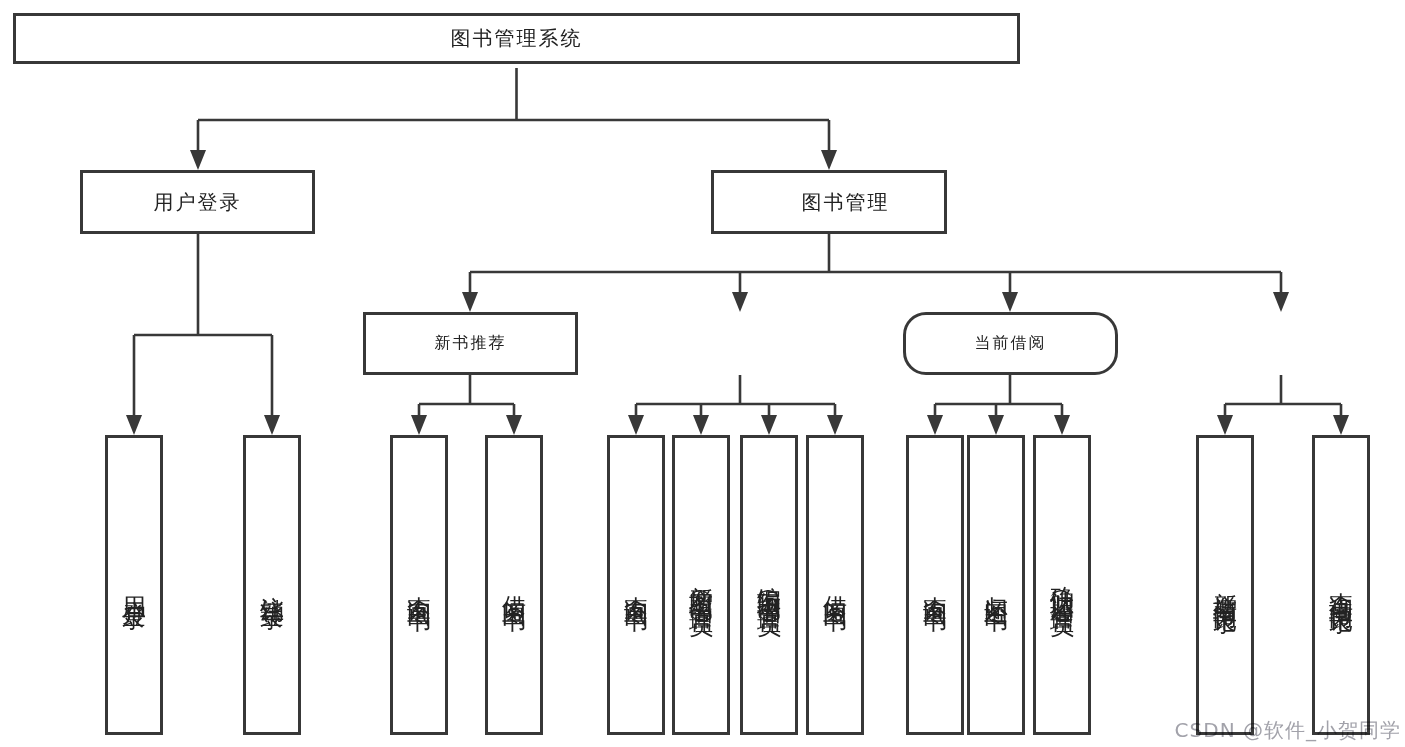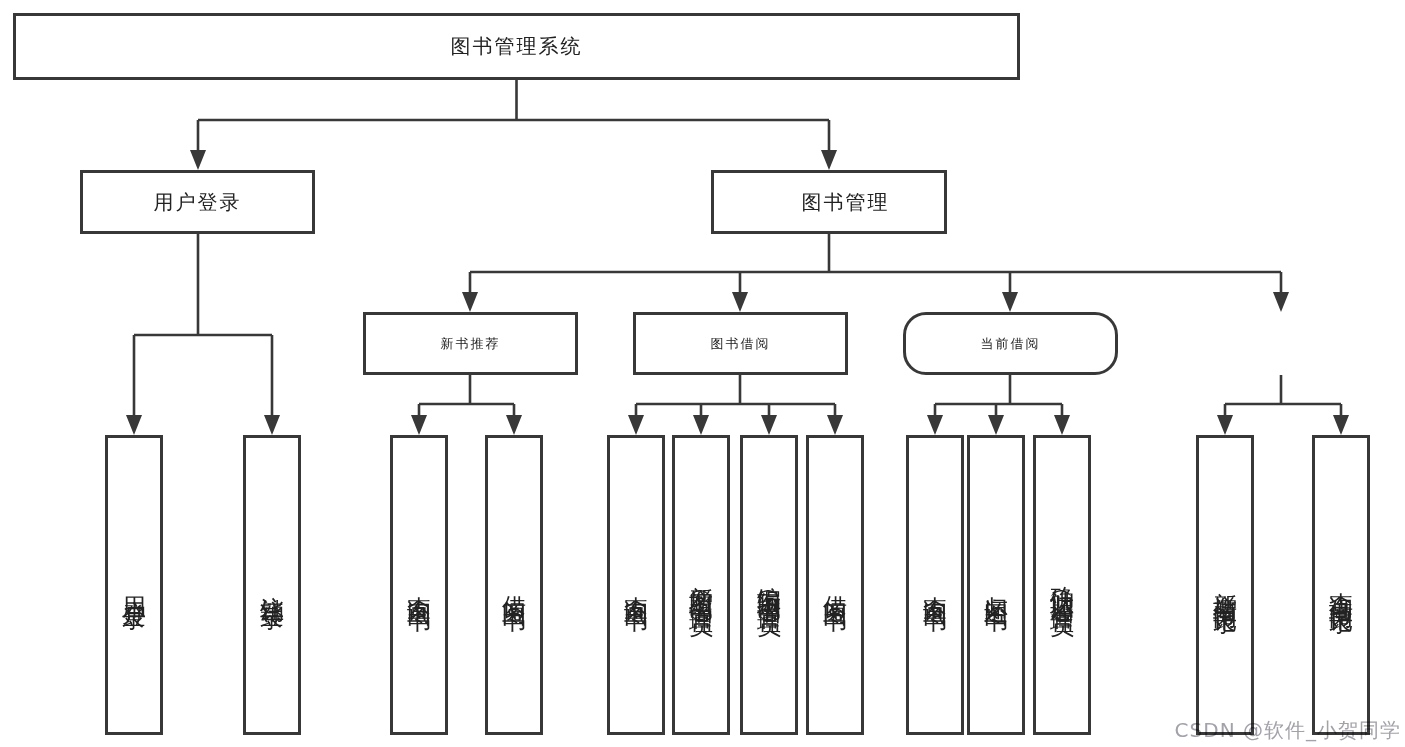--- a/index.html
+++ b/index.html
@@ -30,25 +30,25 @@
     position: absolute;
     box-sizing: border-box;
     border: 3px solid var(--line);
     background: var(--background);
     display: flex;
     align-items: center;
     justify-content: center;
     text-align: center;
     letter-spacing: 2px;
   }
-  .root   { left: 13px;  top: 13px;  width: 1007px; height: 67px; font-size: 20px; }
+  .root   { left: 13px;  top: 13px;  width: 1007px; height: 51px; font-size: 20px; }
   .lvl2   { top: 170px; height: 64px; font-size: 20px; }
   .n-user-login { left: 80px;  width: 235px; }
   .n-book-mgmt  { left: 711px; width: 236px; padding-left: 33px; }
-  .lvl3   { top: 312px; height: 63px; width: 215px; font-size: 13px; }
+  .lvl3   { top: 312px; height: 63px; width: 215px; font-size: 16px; }
   .n-new-book-rec   { left: 363px; }
   .n-book-borrow    { left: 633px; }
   .n-current-borrow { left: 903px; border-radius: 23px; }
   .n-borrow-records { left: 1173px; }
   .leaf   { top: 435px; height: 300px; width: 58px; font-size: 24px; }
   .leaf span {
     writing-mode: vertical-rl;
     letter-spacing: 4px;
     line-height: 1.0;
     max-height: 292px;
@@ -133,23 +133,20 @@
   <div class="node lvl2 n-user-login">
     <span>用户登录</span>
   </div>
   <div class="node lvl2 n-book-mgmt">
     <span>图书管理</span>
   </div>
 
   <div class="node lvl3 n-new-book-rec">
     <span>新书推荐</span>
   </div>
-  <div class="node lvl3 n-book-borrow">
-    <span>图书借阅</span>
-  </div>
   <div class="node lvl3 n-current-borrow">
     <span>当前借阅</span>
   </div>
 
   <div class="node leaf l-ul-login">
     <span>用户登录</span>
   </div>
   <div class="node leaf l-ul-logout">
     <span>注销登录</span>
   </div>

